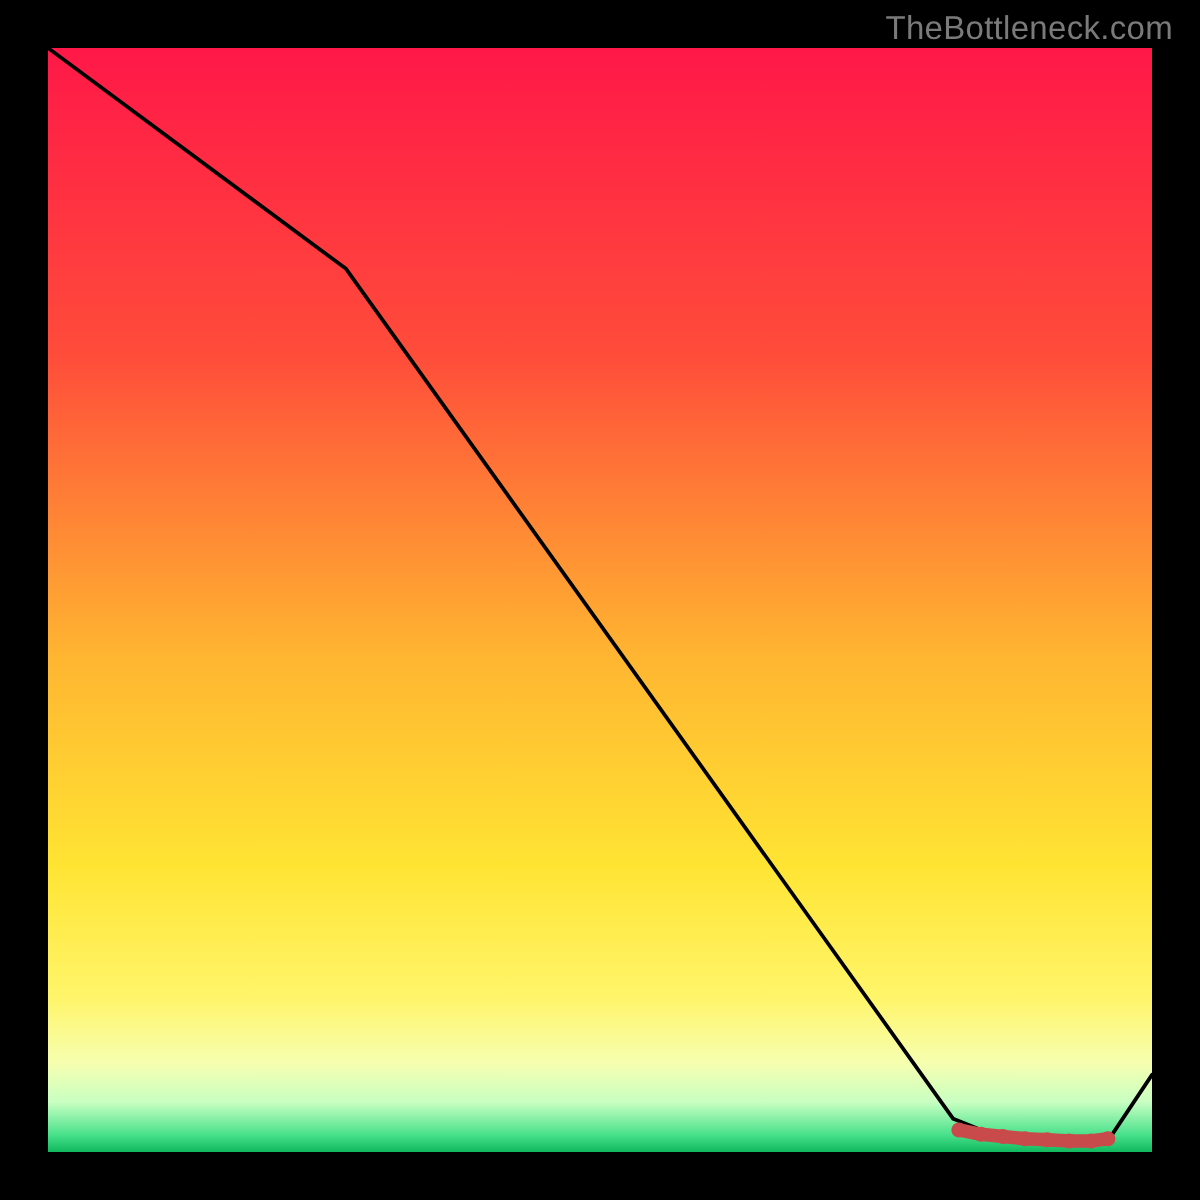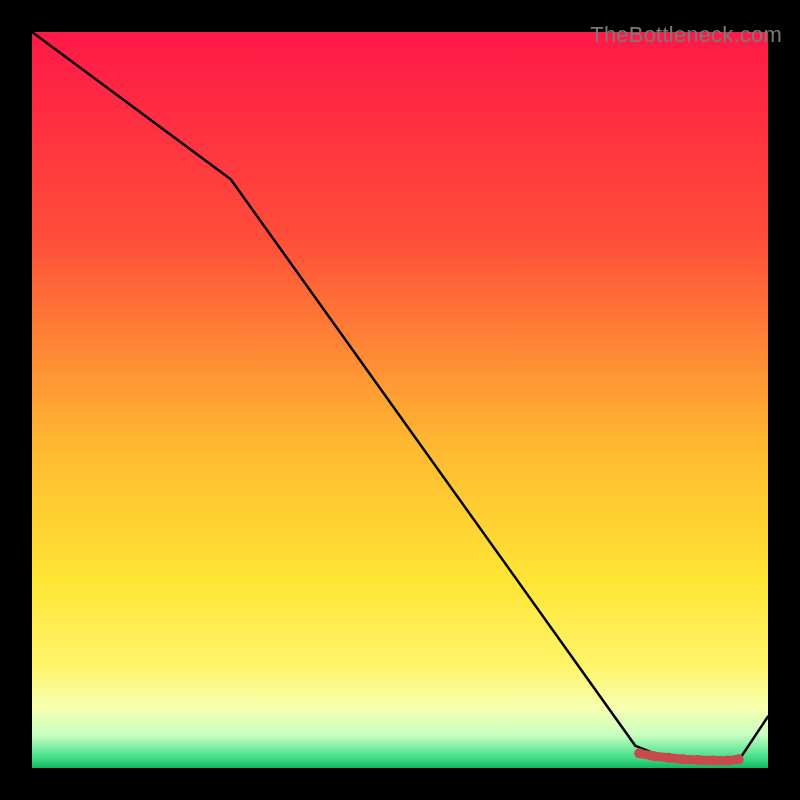--- a/index.html
+++ b/index.html
@@ -19,21 +19,20 @@
   }
   .watermark {
     position: absolute;
     top: 6px;
     right: 18px;
     color: #7a7a7a;
     font-size: 22px;
     font-weight: 400;
     letter-spacing: 0.2px;
     z-index: 5;
-    margin-top: 16px;
   }
   .plot-wrap {
     position: absolute;
     left: 32px;
     top: 32px;
     width: 736px;
     height: 736px;
   }
   svg { display: block; }
 </style>

